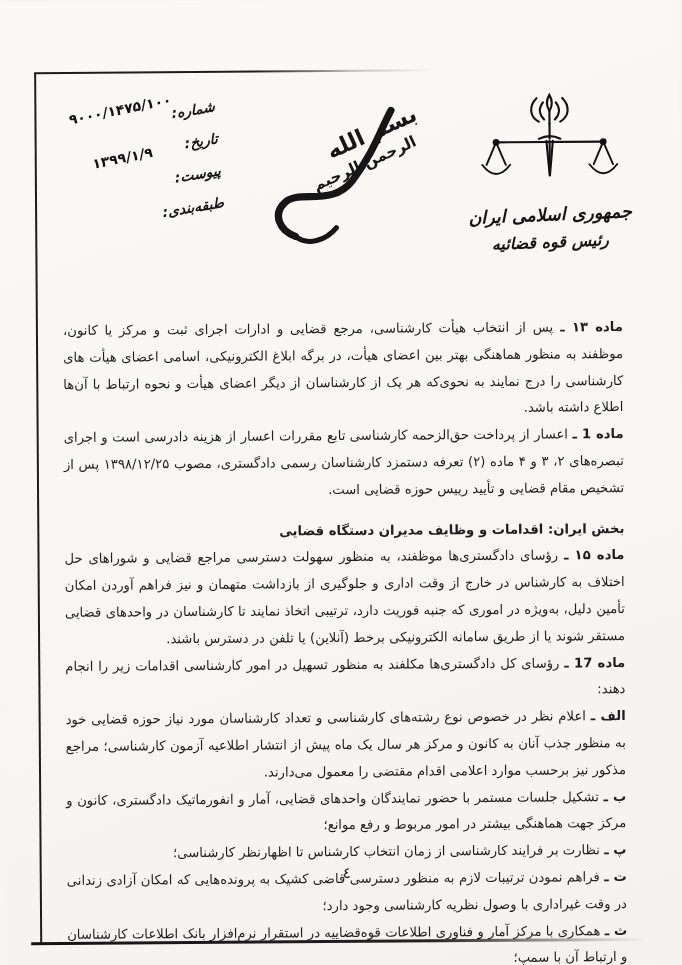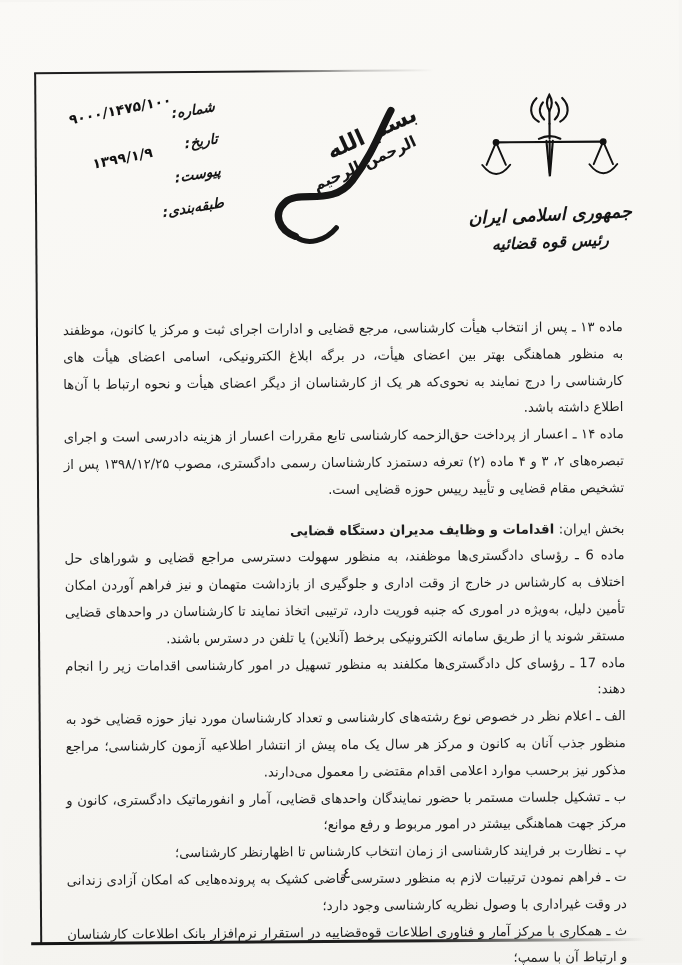--- a/index.html
+++ b/index.html
@@ -47,21 +47,21 @@
   .org-line.l1{font-size:17.5px;margin-top:6px;}
   .org-line.l2{font-size:16px;margin-top:8px;}
   
   .doc-body{
     position:absolute;left:64px;right:58px;top:316px;
     direction:rtl;text-align:justify;
     font-size:13.2px;line-height:26.8px;color:#1e1e1e;
   }
   .doc-body p{margin:0;}
   .doc-body p.heading{margin-top:14px;font-weight:bold;}
-  .lead{font-weight:normal;}
+  .lead{font-weight:bold;}
   .page-num{
     position:absolute;left:64px;right:58px;top:864px;
     text-align:center;font-size:15px;color:#1a1a1a;
   }
 </style>
 </head>
 <body>
 
 <div class="sheet">
 
@@ -118,23 +118,23 @@
           <path d="M120,47 L129,68"></path>
         <path d="M107,68 Q120,85 133,68"></path>
       </g>
     </svg>
     <div class="org-line l1">جمهوری اسلامی ایران</div>
     <div class="org-line l2">رئیس قوه قضائیه</div>
   </div>
 
   <div class="doc-body">
     <p><b class="lead">ماده ۱۳ ـ</b> <span>پس از انتخاب هیأت کارشناسی، مرجع قضایی و ادارات اجرای ثبت و مرکز یا کانون، موظفند به منظور هماهنگی بهتر بین اعضای هیأت، در برگه ابلاغ الکترونیکی، اسامی اعضای هیأت های کارشناسی را درج نمایند به نحوی‌که هر یک از کارشناسان از دیگر اعضای هیأت و نحوه ارتباط با آن‌ها اطلاع داشته باشد.</span></p>
-    <p><b class="lead">ماده ۱۴ ـ</b> <span>اعسار از پرداخت حق‌الزحمه کارشناسی تابع مقررات اعسار از هزینه دادرسی است و اجرای تبصره‌های ۲، ۳ و ۴ ماده (۲) تعرفه دستمزد کارشناسان رسمی دادگستری، مصوب ۱۳۹۸/۱۲/۲۵ پس از تشخیص مقام قضایی و تأیید رییس حوزه قضایی است.</span></p>
+    <p><b class="lead">ماده 1 ـ</b> <span>اعسار از پرداخت حق‌الزحمه کارشناسی تابع مقررات اعسار از هزینه دادرسی است و اجرای تبصره‌های ۲، ۳ و ۴ ماده (۲) تعرفه دستمزد کارشناسان رسمی دادگستری، مصوب ۱۳۹۸/۱۲/۲۵ پس از تشخیص مقام قضایی و تأیید رییس حوزه قضایی است.</span></p>
     <p class="heading"><b class="lead">بخش ایران:</b> <span>اقدامات و وظایف مدیران دستگاه قضایی</span></p>
-    <p><b class="lead">ماده 6 ـ</b> <span>رؤسای دادگستری‌ها موظفند، به منظور سهولت دسترسی مراجع قضایی و شوراهای حل اختلاف به کارشناس در خارج از وقت اداری و جلوگیری از بازداشت متهمان و نیز فراهم آوردن امکان تأمین دلیل، به‌ویژه در اموری که جنبه فوریت دارد، ترتیبی اتخاذ نمایند تا کارشناسان در واحدهای قضایی مستقر شوند یا از طریق سامانه الکترونیکی برخط (آنلاین) یا تلفن در دسترس باشند.</span></p>
+    <p><b class="lead">ماده ۱۵ ـ</b> <span>رؤسای دادگستری‌ها موظفند، به منظور سهولت دسترسی مراجع قضایی و شوراهای حل اختلاف به کارشناس در خارج از وقت اداری و جلوگیری از بازداشت متهمان و نیز فراهم آوردن امکان تأمین دلیل، به‌ویژه در اموری که جنبه فوریت دارد، ترتیبی اتخاذ نمایند تا کارشناسان در واحدهای قضایی مستقر شوند یا از طریق سامانه الکترونیکی برخط (آنلاین) یا تلفن در دسترس باشند.</span></p>
     <p><b class="lead">ماده 17 ـ</b> <span>رؤسای کل دادگستری‌ها مکلفند به منظور تسهیل در امور کارشناسی اقدامات زیر را انجام دهند:</span></p>
     <p><b class="lead">الف ـ</b> <span>اعلام نظر در خصوص نوع رشته‌های کارشناسی و تعداد کارشناسان مورد نیاز حوزه قضایی خود به منظور جذب آنان به کانون و مرکز هر سال یک ماه پیش از انتشار اطلاعیه آزمون کارشناسی؛ مراجع مذکور نیز برحسب موارد اعلامی اقدام مقتضی را معمول می‌دارند.</span></p>
     <p><b class="lead">ب ـ</b> <span>تشکیل جلسات مستمر با حضور نمایندگان واحدهای قضایی، آمار و انفورماتیک دادگستری، کانون و مرکز جهت هماهنگی بیشتر در امور مربوط و رفع موانع؛</span></p>
     <p><b class="lead">پ ـ</b> <span>نظارت بر فرایند کارشناسی از زمان انتخاب کارشناس تا اظهارنظر کارشناسی؛</span></p>
     <p><b class="lead">ت ـ</b> <span>فراهم نمودن ترتیبات لازم به منظور دسترسی قاضی کشیک به پرونده‌هایی که امکان آزادی زندانی در وقت غیراداری با وصول نظریه کارشناسی وجود دارد؛</span></p>
     <p><b class="lead">ث ـ</b> <span>همکاری با مرکز آمار و فناوری اطلاعات قوه‌قضاییه در استقرار نرم‌افزار بانک اطلاعات کارشناسان و ارتباط آن با سمپ؛</span></p>
   </div>
 
   <div class="page-num">٤</div>
 

